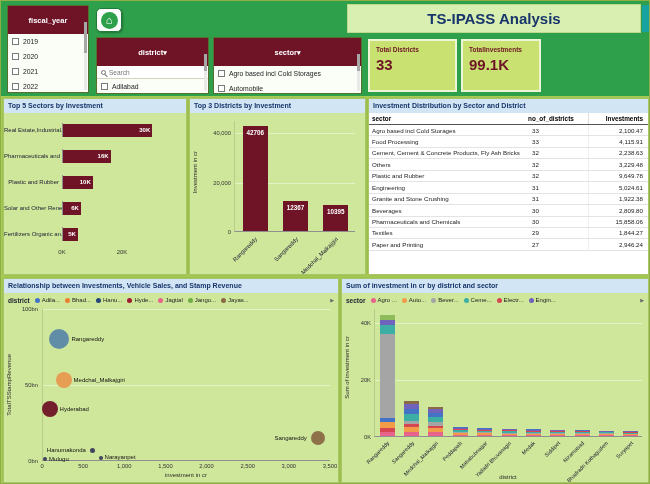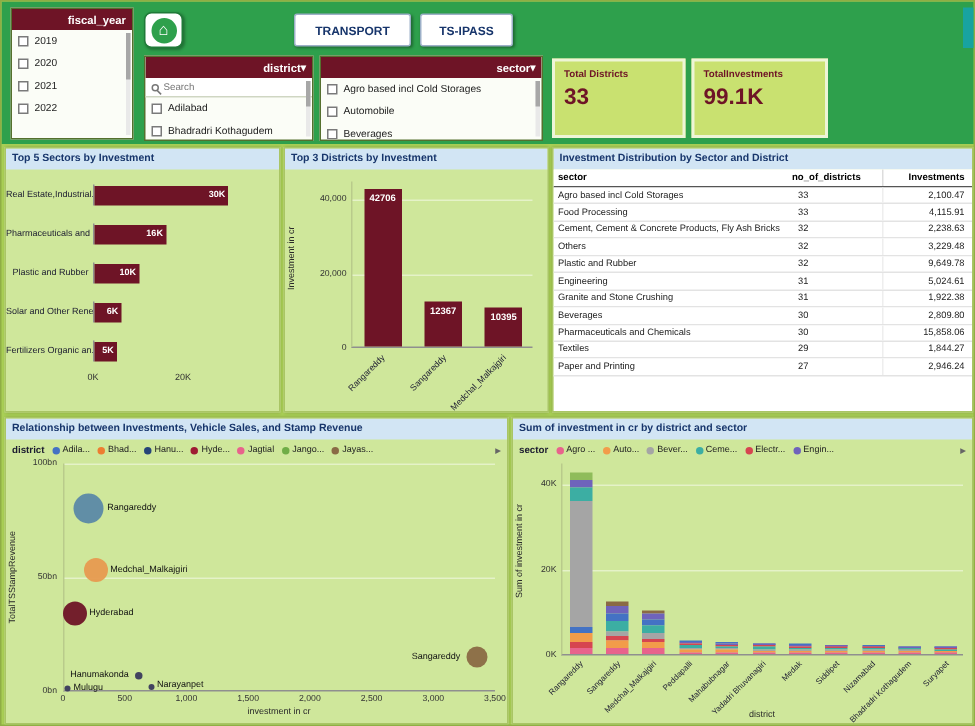--- a/index.html
+++ b/index.html
@@ -3,21 +3,21 @@
 <meta charset="utf-8">
 <style>
   *{margin:0;padding:0;box-sizing:border-box}
   html,body{background:#e8e8e8}
   body{font-family:"Liberation Sans",sans-serif;-webkit-font-smoothing:antialiased}
   #app{position:relative;width:650px;height:484px;background:var(--canvas,#a9cf55);overflow:hidden;border:1px solid #8fae45}
   .topband{position:absolute;left:0;top:0;width:650px;height:95px;background:var(--green,#2ea04c)}
 
   
   .slicer{position:absolute;background:#fbfdf7;border:1px solid #55702e;overflow:hidden}
-  .slicer-header{background:var(--maroon,#6e1426);color:#fff;font-size:7.5px;font-weight:bold;padding:2px 4px;display:flex;justify-content:flex-end;align-items:center;height:14px}
+  .slicer-header{background:var(--maroon,#6e1426);color:#fff;font-size:7.5px;font-weight:bold;padding:2px 4px;display:flex;justify-content:center;align-items:center;height:28px}
   .slicer-header .chev{font-size:7px;color:#fff;line-height:1}
   .chk-row{display:flex;align-items:center;gap:4px;padding:0 4px;height:15px;font-size:6.8px;color:#222;background:transparent;white-space:nowrap;overflow:hidden}
   .chkbox{width:7px;height:7px;border:1px solid #7a7a7a;background:#fff;flex:0 0 auto}
   .search-row{display:flex;align-items:center;gap:3px;height:13px;border-bottom:1px solid #cfd6c2;padding:0 4px;background:#fff}
   .mag{width:5px;height:5px;border:1px solid #777;border-radius:50%;position:relative;flex:0 0 auto}
   .mag::after{content:'';position:absolute;width:4px;height:1px;background:#777;transform:rotate(45deg);right:-3px;bottom:-2px}
   .search-input{border:none;outline:none;font-size:6.5px;width:80px;background:transparent;color:#555}
   .vscroll{position:absolute;right:1px;top:16px;bottom:2px;width:3px;background:#e9e9e9}
   .vthumb{width:3px;height:45%;background:#a7a7a7}
 
@@ -115,23 +115,22 @@
         </div>
       </div>
     <div class="vscroll">
         <div class="vthumb"></div>
       </div>
   </div>
 
   <div class="homebtn">
     <span class="home-circle">⌂</span>
   </div>
-  <div class="navbtn" style="left:195px;width:78px">TRANSPORT</div>
-  <div class="navbtn" style="left:279px;width:62px">TS-IPASS</div>
-
+
+  <div class="titlebar">TS-IPASS Analysis</div>
   <div class="corner-accent"></div>
 
   <div class="slicer" style="left:95px;top:36px;width:113px;height:57px">
     <div class="slicer-header">
       <span>district</span>
       <span class="chev">▾</span>
     </div>
     <div class="search-row">
       <span class="mag"></span>
       <input class="search-input" placeholder="Search" style="">
@@ -172,21 +171,21 @@
       </div>
     <div class="vscroll">
         <div class="vthumb"></div>
       </div>
   </div>
 
   <div class="kpi" style="left:367px;width:89px">
     <div class="kpi-label">Total Districts</div>
     <div class="kpi-value">33</div>
   </div>
-  <div class="kpi" style="left:460px;width:91px">
+  <div class="kpi" style="left:460px;width:80px">
     <div class="kpi-label">TotalInvestments</div>
     <div class="kpi-value">99.1K</div>
   </div>
 
   <div class="panel" style="left:2px;top:97px;width:184px;height:177px">
     <div class="panel-header">Top 5 Sectors by Investment</div>
     <div id="top5-rows">
         <div class="hrow">
           <div class="hlab">Real Estate,Industrial...</div>
           <div class="htrack">

